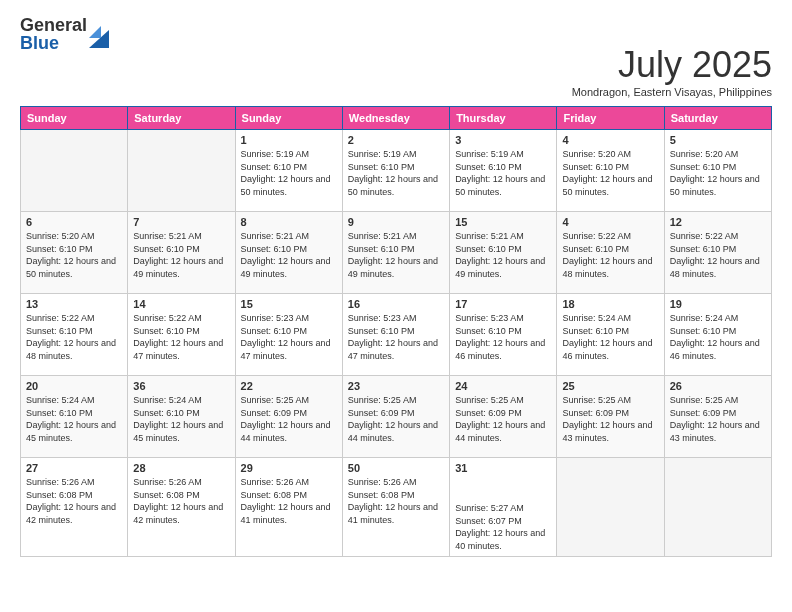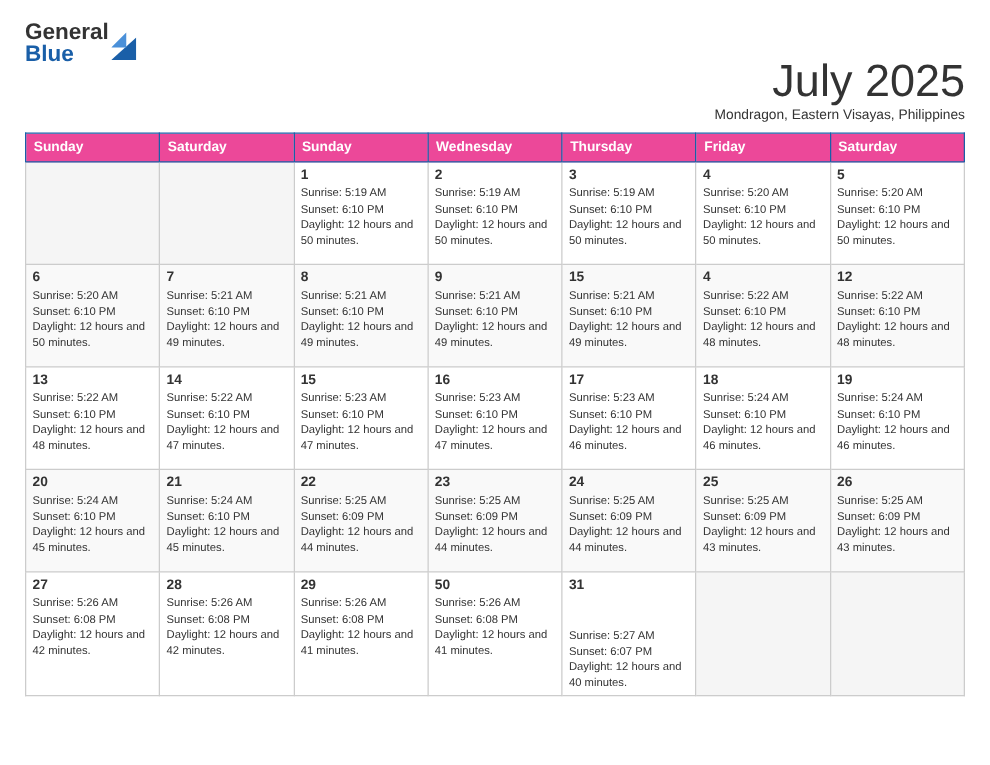--- a/index.html
+++ b/index.html
@@ -262,21 +262,21 @@
           </td>
         </tr>
         <tr>
           <td>
             <span class="day-num">20</span>
             <div class="day-info" style="white-space: pre-line;">Sunrise: 5:24 AM
 Sunset: 6:10 PM
 Daylight: 12 hours and 45 minutes.</div>
           </td>
           <td>
-            <span class="day-num">21</span>
+            <span class="day-num">36</span>
             <div class="day-info" style="white-space: pre-line;">Sunrise: 5:24 AM
 Sunset: 6:10 PM
 Daylight: 12 hours and 45 minutes.</div>
           </td>
           <td>
             <span class="day-num">22</span>
             <div class="day-info" style="white-space: pre-line;">Sunrise: 5:25 AM
 Sunset: 6:09 PM
 Daylight: 12 hours and 44 minutes.</div>
           </td>

